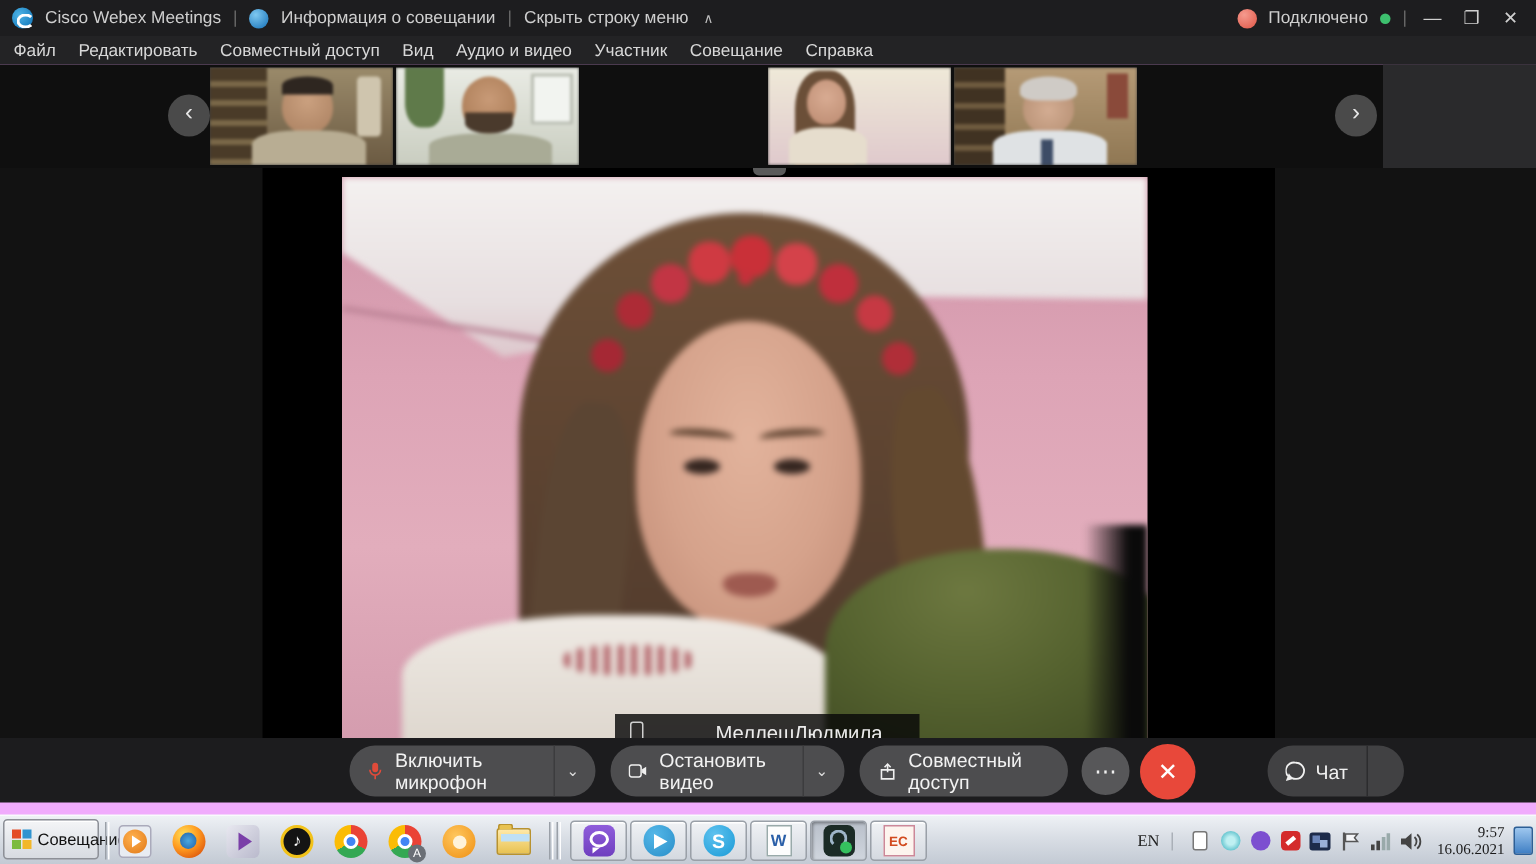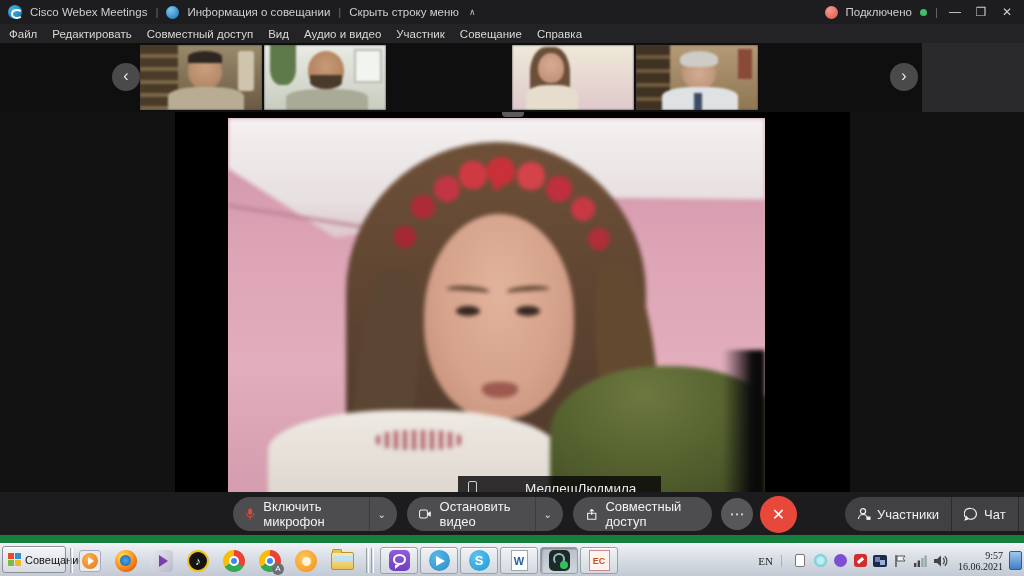--- a/index.html
+++ b/index.html
@@ -1,18 +1,18 @@
 <!DOCTYPE html>
 <html><head>
 <meta charset="utf-8">
 <style>
   * { margin:0; padding:0; box-sizing:border-box; }
   html,body { width:1024px; height:576px; overflow:hidden; background:#000;
               font-family:"Liberation Sans", sans-serif; }
-  #root { position:relative; width:1024px; height:552px; background:#15803d; }
+  #root { position:relative; width:1024px; height:552px; background:#f0abfc; }
 
   
   .titlebar { position:absolute; left:0; top:0; width:1024px; height:24px; background:#1d1d1f;
               display:flex; align-items:center; justify-content:space-between; padding:0 8px;
               color:#cfcfcf; font-size:11.5px; }
   .tb-left, .tb-right { display:flex; align-items:center; gap:8px; }
   .webex-logo { width:14px; height:14px; border-radius:50%;
                 background:radial-gradient(circle at 35% 35%, #4db3e6, #0a6fb4); position:relative; }
   .webex-logo::after { content:""; position:absolute; left:3px; top:4px; width:8px; height:6px;
                 border:2px solid #fff; border-right-color:transparent; border-radius:50%; }
@@ -82,21 +82,21 @@
            background:#9e5a50; }
   .blouse { position:absolute; left:40px; top:292px; width:290px; height:90px; border-radius:45% 45% 0 0;
             background:linear-gradient(180deg,#efeae4,#ddd6cd); }
   .embroid { position:absolute; left:108px; top:20px; width:86px; height:20px; border-radius:40%;
              background:repeating-linear-gradient(90deg,#a03540 0 4px,transparent 4px 9px); opacity:.8; }
   .chair { position:absolute; left:322px; top:248px; width:235px; height:140px; border-radius:48% 48% 0 0;
            background:radial-gradient(ellipse at 40% 20%, #6d7840 0%, #55622f 45%, #39441f 100%); }
   .dark-corner { position:absolute; right:0; top:232px; width:42px; height:150px;
                  background:linear-gradient(90deg,transparent,#0a0a0a 70%); }
   .nametag { position:absolute; left:182px; top:358px; width:203px; height:24px; background:rgba(8,8,8,.82);
-             display:flex; align-items:center; color:#ececec; font-size:13.5px;margin-left:48px; }
+             display:flex; align-items:center; color:#ececec; font-size:13.5px; }
   .phone-ico { width:9px; height:14px; border:1.5px solid #cfcfcf; border-radius:2px; margin:0 14px 0 10px; }
   .nametag span { flex:0 0 auto; }
 
   
   .controlbar { position:absolute; left:0; top:492px; width:1024px; height:43px; background:#1c1c1e; }
   .pill { position:absolute; top:5px; height:34px; border-radius:17px; background:#4d4d4f;
           display:flex; align-items:center; color:#f2f2f2; font-size:13px; }
   .pill .lbl { padding:0 8px; }
   .pill .cdown { padding:0 11px 0 8px; border-left:1px solid #3c3c3e; font-size:10px; color:#e0e0e0; height:100%;
                  display:flex; align-items:center; }
@@ -289,28 +289,20 @@
       <span>⋯</span>
     </div>
 
     <div class="endbtn" style="left:760px;">
       <span>✕</span>
     </div>
 
     <div class="rgroup">
       <div class="seg">
         <svg class="ico-svg" width="14" height="14" viewBox="0 0 14 14">
-          <circle cx="6" cy="4.2" r="2.6" stroke="#f0f0f0" stroke-width="1.2" fill="none"></circle>
-          <path d="M1.5 12 a4.5 4.5 0 0 1 9 0" stroke="#f0f0f0" stroke-width="1.2" fill="none"></path>
-          <rect x="9.5" y="9.5" width="4" height="3.4" fill="#f0f0f0"></rect>
-        </svg>
-        <span>Участники</span>
-      </div>
-      <div class="seg">
-        <svg class="ico-svg" width="14" height="14" viewBox="0 0 14 14">
           <path d="M7 1.5 a5.4 5.4 0 1 1 -4.6 8.3 L1.2 12.8 L4.3 12 A5.4 5.4 0 0 1 7 1.5 Z" stroke="#f0f0f0" stroke-width="1.2" fill="none"></path>
         </svg>
         <span>Чат</span>
       </div>
       <div class="seg">
         
       </div>
     </div>
   </div>
 

